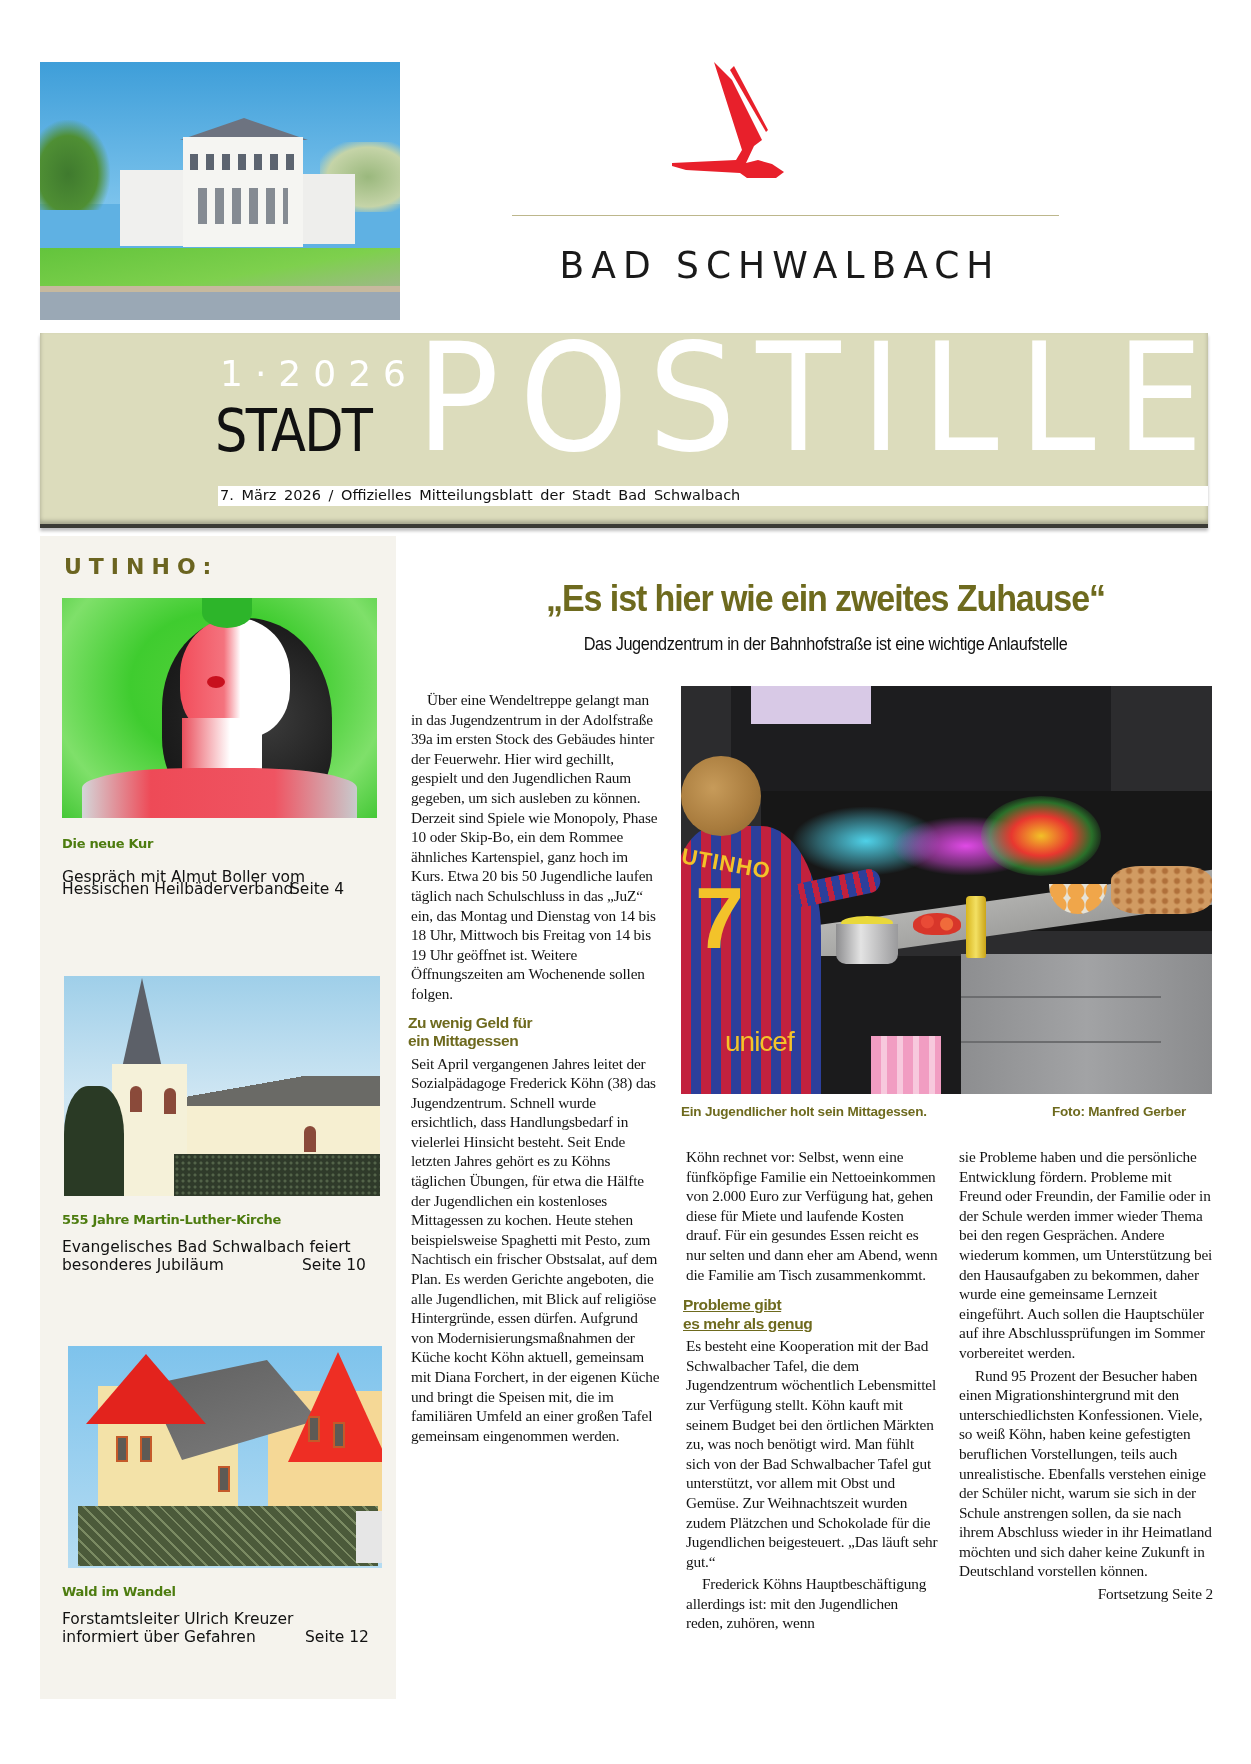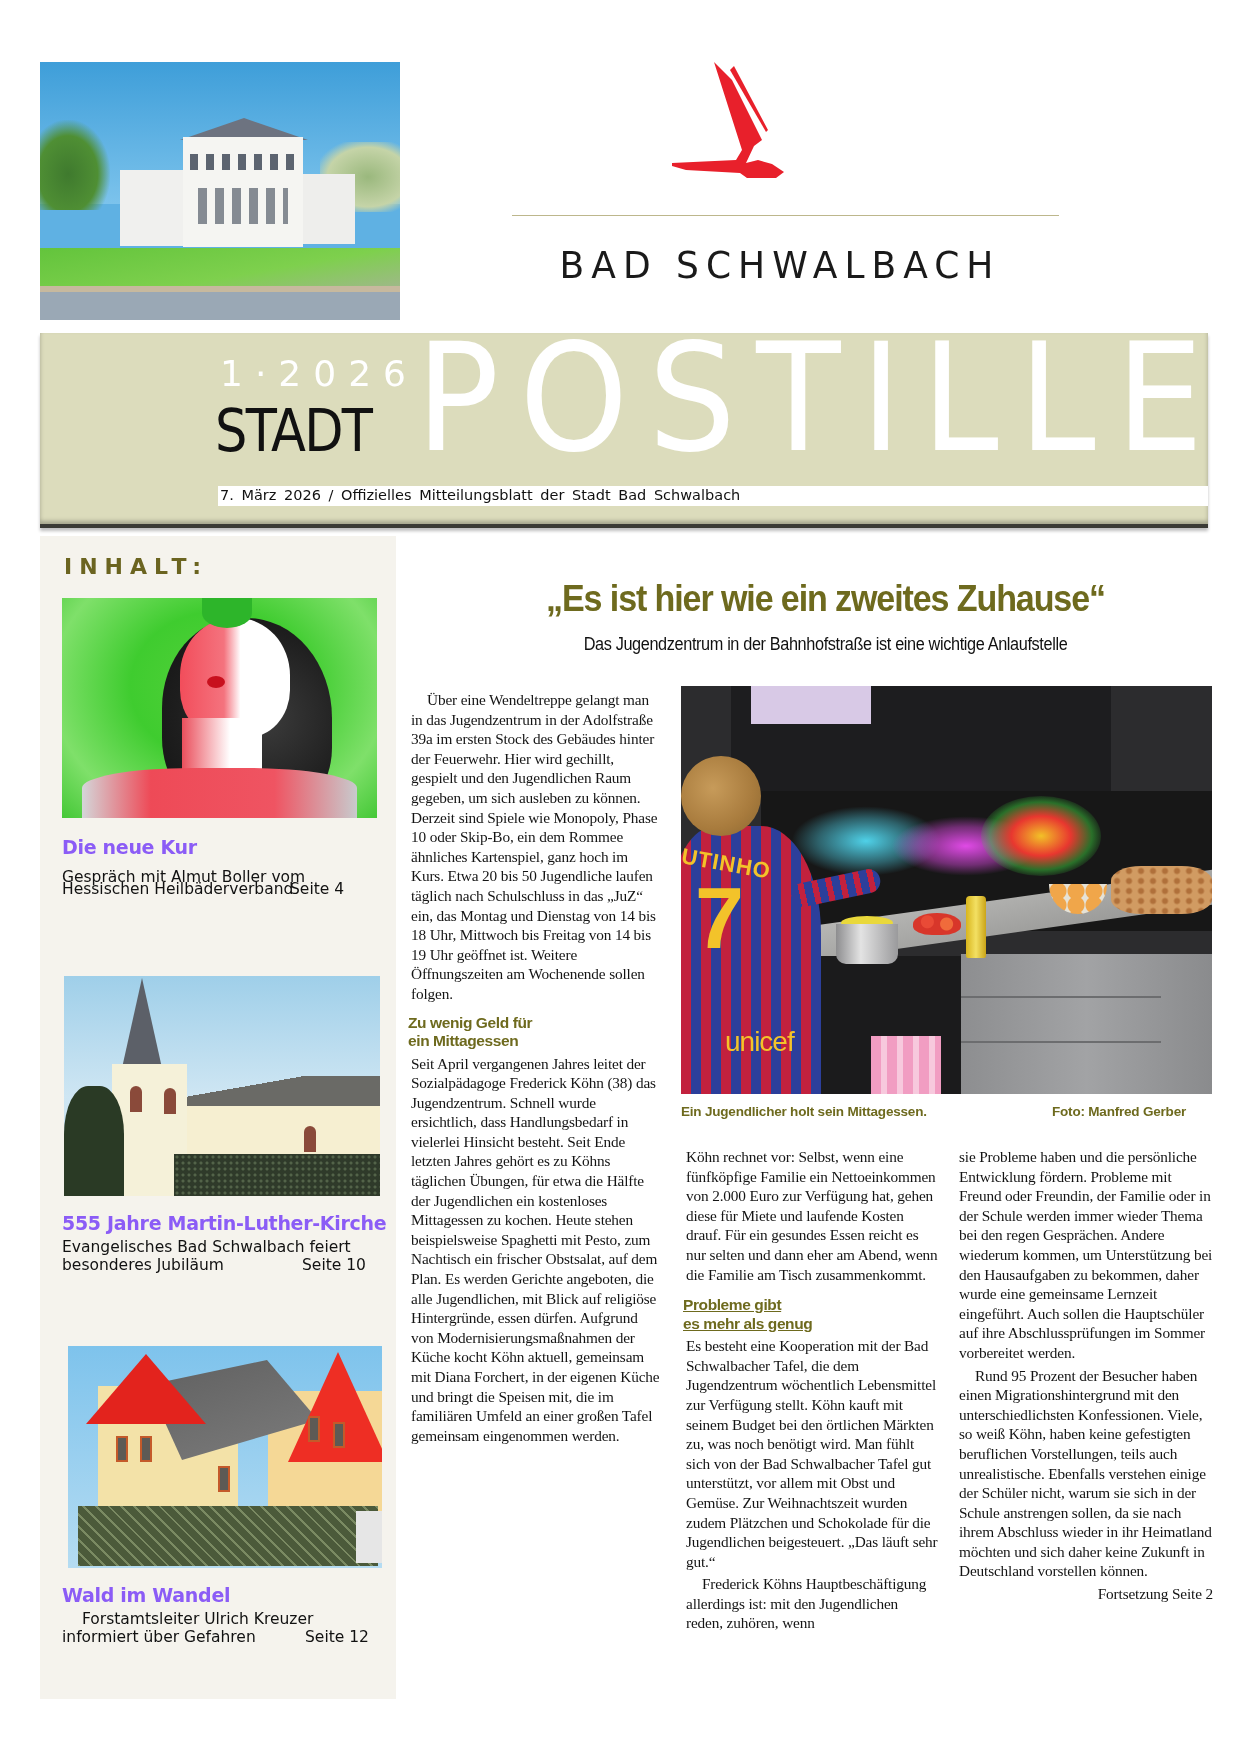--- a/index.html
+++ b/index.html
@@ -72,21 +72,21 @@
   .sidebar {
     position:absolute; left:40px; top:536px; width:356px; height:1163px; background:#f5f3ed;
   }
   .inhalt-title {
     position:absolute; left:24px; top:18px; font-family:"DejaVu Sans", sans-serif;
     font-size:22px; font-weight:bold; letter-spacing:7px; color:#6b6420;
   }
   .teaser-img { position:absolute; overflow:hidden; }
   .teaser-title {
     position:absolute; font-family:"DejaVu Sans", sans-serif; font-weight:bold;
-    font-size:19px; color:#8b5cf6; letter-spacing:-0.3px; white-space:nowrap;
+    font-size:13px; color:#4d7c0f; letter-spacing:-0.3px; white-space:nowrap;
   }
   .teaser-text {
     position:absolute; font-family:"DejaVu Sans", sans-serif; font-size:15.5px; line-height:18px;
     color:#111; white-space:nowrap;
   }
   .teaser-page { position:absolute; font-family:"DejaVu Sans", sans-serif; font-size:15.5px; color:#111; white-space:nowrap; }
 
   
   .art-1 { background: radial-gradient(ellipse at 50% 40%, #55d13b 0%, #3fcc2f 40%, #7fe06a 75%, #45c837 100%); }
   .art-1 .hair { position:absolute; left:100px; top:20px; width:170px; height:200px; border-radius:45% 50% 35% 40%;
@@ -234,21 +234,21 @@
 
 <div class="banner">
   <div class="issue-no">1·2026</div>
   <div class="stadt-word">STADT</div>
   <div class="postille-word">POSTILLE</div>
   <div class="subline-bar"></div>
   <div class="subline">7. März 2026 /  Offizielles  Mitteilungsblatt  der  Stadt  Bad  Schwalbach</div>
 </div>
 
 <div class="sidebar">
-  <div class="inhalt-title">INHALT:</div>
+  <div class="inhalt-title">UTINHO:</div>
 
   <div class="teaser-img art-1" style="left:22px; top:62px; width:315px; height:220px;">
     <div class="hair"></div>
     <div class="face"></div>
     <div class="neck"></div>
     <div class="lip"></div>
     <div class="leaf"></div>
     <div class="shoulders"></div>
   </div>
   <div class="teaser-title" style="left:22px; top:300px;">Die neue Kur</div>
@@ -280,21 +280,21 @@
     <div class="roof-r"></div>
     <div class="win" style="left:48px; top:90px;"></div>
     <div class="win" style="left:72px; top:90px;"></div>
     <div class="win" style="left:150px; top:120px;"></div>
     <div class="win" style="left:240px; top:70px;"></div>
     <div class="win" style="left:265px; top:76px;"></div>
     <div class="hedge"></div>
     <div class="garage"></div>
   </div>
   <div class="teaser-title" style="left:22px; top:1048px;">Wald im Wandel</div>
-  <div class="teaser-text" style="left:22px; top:1074px;margin-left:20px;">Forstamtsleiter Ulrich Kreuzer</div>
+  <div class="teaser-text" style="left:22px; top:1074px;">Forstamtsleiter Ulrich Kreuzer</div>
   <div class="teaser-text" style="left:22px; top:1092px;">informiert über Gefahren</div>
   <div class="teaser-page" style="left:265px; top:1092px;">Seite 12</div>
 </div>
 
 <h1 class="headline">„Es ist hier wie ein zweites Zuhause“</h1>
 <div class="dek">Das Jugendzentrum in der Bahnhofstraße ist eine wichtige Anlaufstelle</div>
 
 <div class="col col-1">
   <p class="indent">Über eine Wendeltreppe gelangt man in das Jugendzentrum in der Adolfstraße 39a im ersten Stock des Gebäudes hinter der Feuerwehr. Hier wird gechillt, gespielt und den Jugendlichen Raum gegeben, um sich ausleben zu können. Derzeit sind Spiele wie Monopoly, Phase 10 oder Skip-Bo, ein dem Rommee ähnliches Kartenspiel, ganz hoch im Kurs. Etwa 20 bis 50 Jugendliche laufen täglich nach Schulschluss in das „JuZ“ ein, das Montag und Dienstag von 14 bis 18 Uhr, Mittwoch bis Freitag von 14 bis 19 Uhr geöffnet ist. Weitere Öffnungszeiten am Wochenende sollen folgen.</p>
   <div class="subhead" style="margin-top:10px;">

